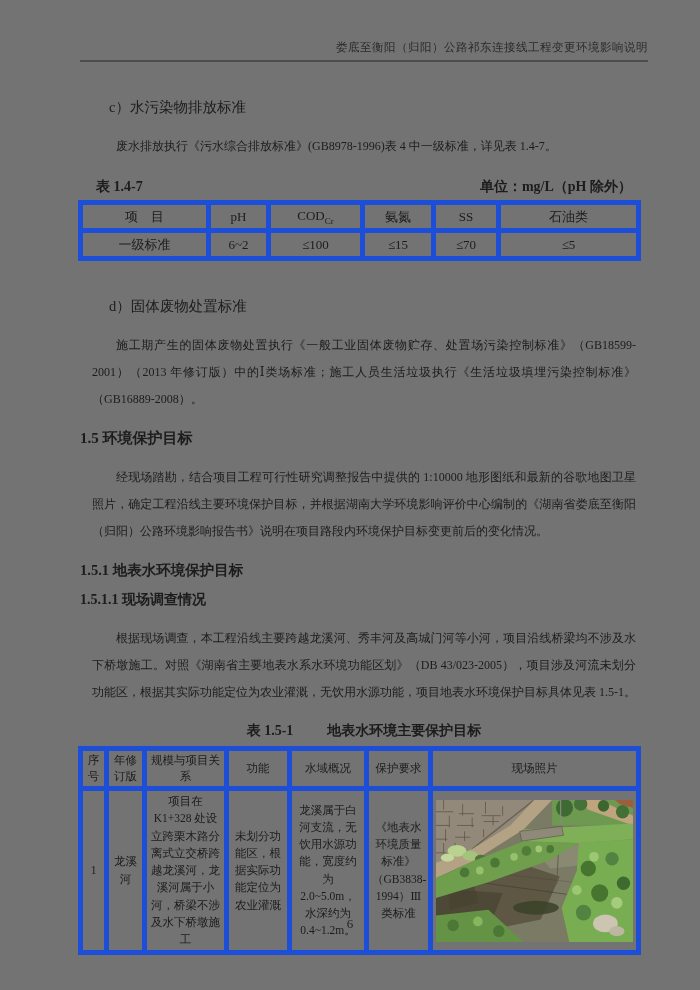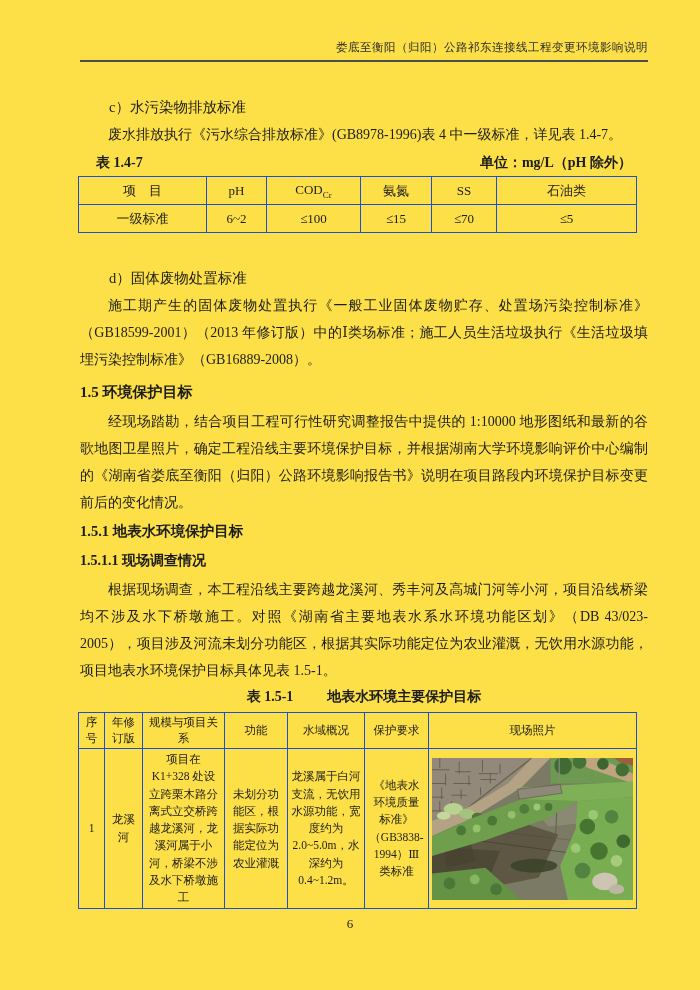--- a/index.html
+++ b/index.html
@@ -1,39 +1,39 @@
 <!DOCTYPE html>
 <html><head>
 <meta charset="utf-8">
 <style>
   * { box-sizing: border-box; }
   html,body { margin:0; padding:0; background:#ffffff; }
   .page {
     position: relative;
     width: 700px; height: 990px;
-    background: #fde047;
+    background: #737373;
     font-family: "Liberation Serif", "DejaVu Serif", serif;
     color: #1c1c1c;
     padding: 40px 52px 0 80px;
     overflow: hidden;
   }
   .running-head {
     text-align: right;
     font-size: 11.5px;
     letter-spacing: .5px;
     color: #2a2a2a;
     padding-bottom: 5px;
     border-bottom: 2px solid #4d4d4d;
   }
   .body-par {
-    font-size: 14px;
+    font-size: 12px;
     line-height: 27px;
     text-align: justify;
     text-indent: 2em;
-    margin: 0;
+    margin: 12px;
   }
   .sub-heading {        
     font-size: 14.5px;
     line-height: 27px;
     text-indent: 2em;
     margin: 0;
   }
   .h-15   { font-size: 15px;   font-weight: bold; line-height: 27px; margin: 6px 0 2px 0; }
   .h-151  { font-size: 14.5px; font-weight: bold; line-height: 27px; margin: 2px 0; }
   .h-1511 { font-size: 14px;   font-weight: bold; line-height: 27px; margin: 0 0 2px 0; }
@@ -49,21 +49,21 @@
     font-weight: bold; font-size: 14px;
     padding: 4px 0 6px 0;
   }
   table.doc-table {
     border-collapse: collapse;
     width: 558px;
     margin-left: -2px;
     table-layout: fixed;
   }
   table.doc-table th, table.doc-table td {
-    border: 1px solid #1d4ed8;
+    border: 5px solid #1d4ed8;
     font-weight: normal;
     text-align: center;
     vertical-align: middle;
     padding: 2px 3px;
   }
   table.t147 { font-size: 13px; }
   table.t147 tr { height: 28px; }
   table.t147 sub { font-size: 9px; }
 
   table.t151 { font-size: 11.5px; }

